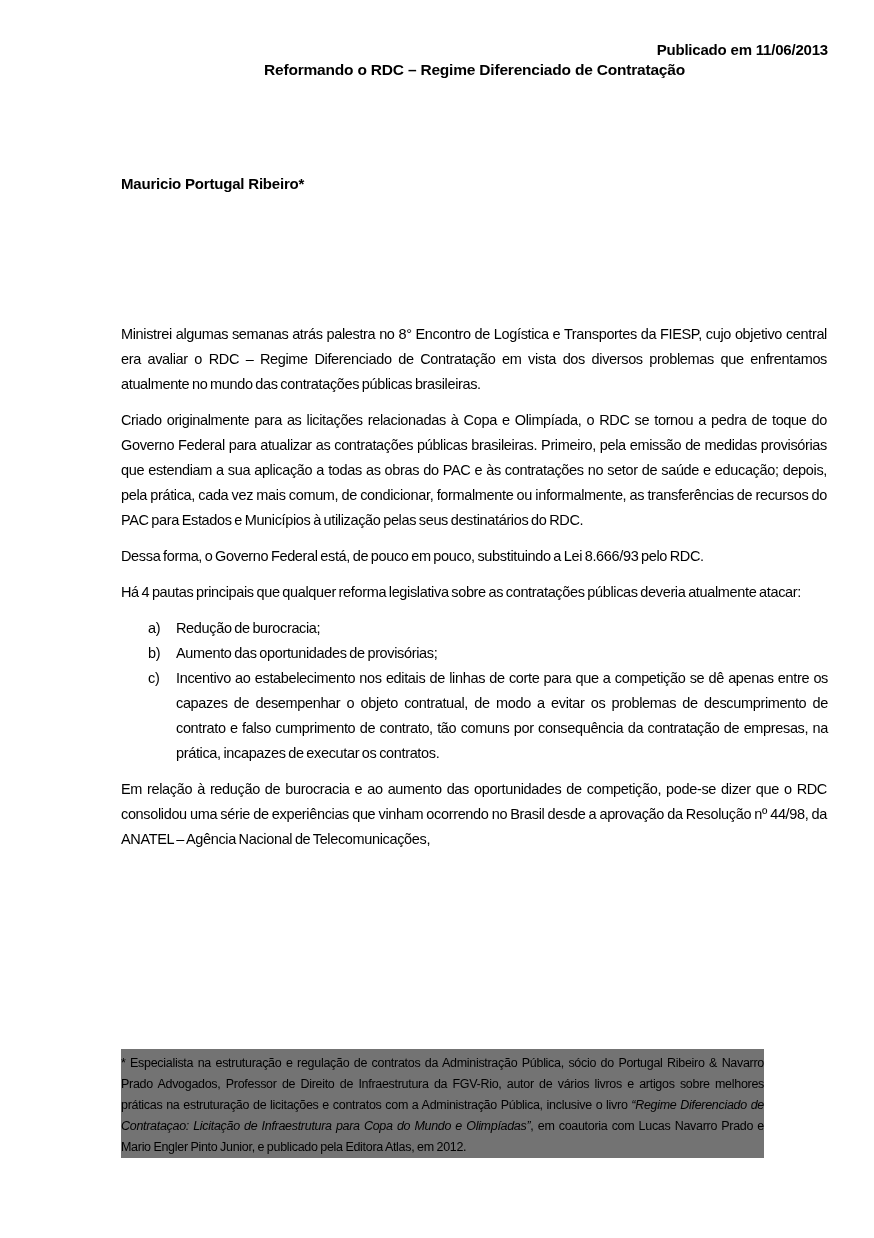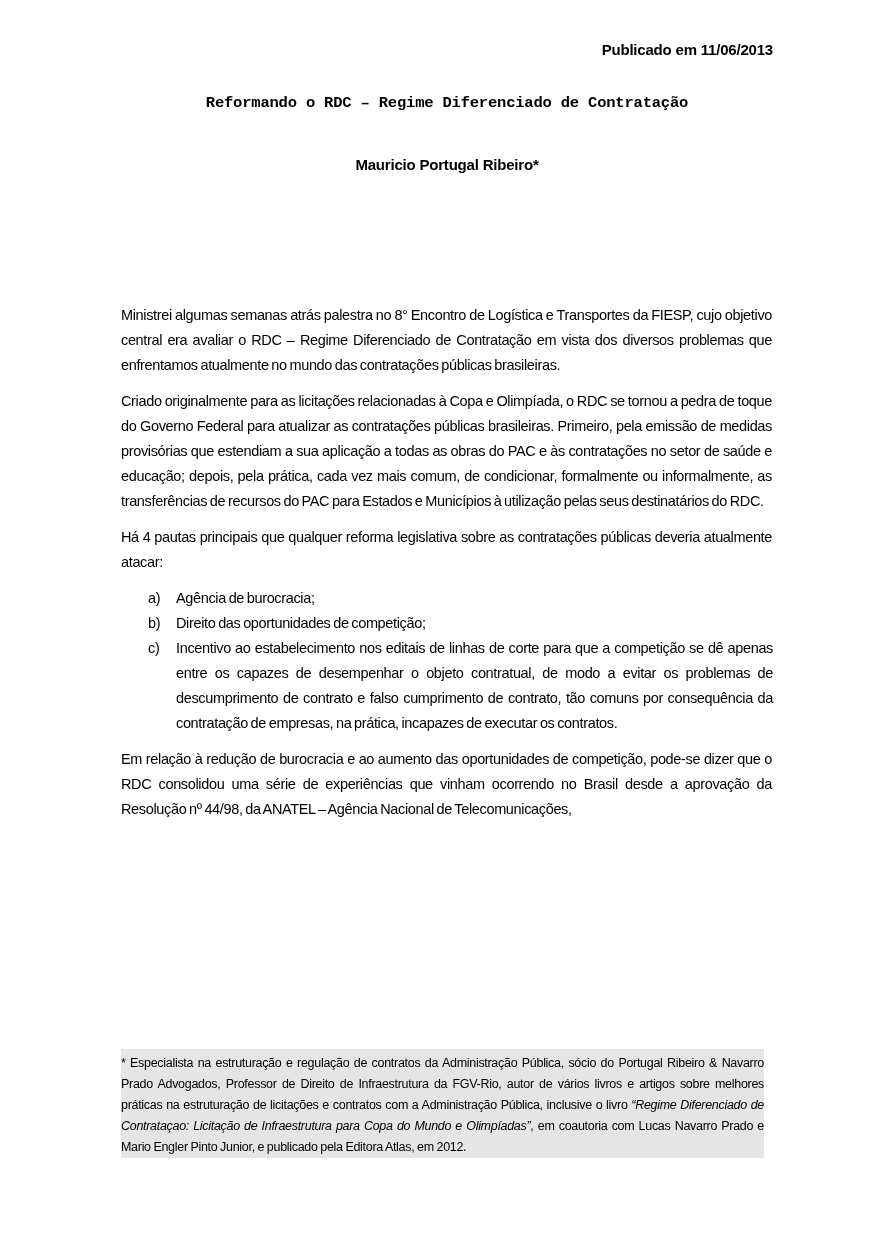--- a/index.html
+++ b/index.html
@@ -8,45 +8,43 @@
     height: 1238px;
     background: #ffffff;
     overflow: hidden;
     position: relative;
     font-family: "Liberation Sans", "DejaVu Sans", sans-serif;
     color: #000000;
   }
   .page {
     position: absolute;
     inset: 0;
-    padding: 40px 101px 0 121px;
+    padding: 40px 46px 0 121px;
     box-sizing: border-box;
   }
   .published {
     font-weight: bold;
     font-size: 15px;
     line-height: 20px;
     text-align: right;
     letter-spacing: -0.2px;
   }
   .doc-title {
     font-weight: bold;
     font-size: 15.5px;
     line-height: 20px;
     text-align: center;
-    margin-top: 33px;
     letter-spacing: -0.2px;
-    font-family: Liberation Mono, monospace;
   }
   .author {
     font-weight: bold;
     font-size: 15px;
     line-height: 20px;
-    text-align: center;
-    margin-top: 42px;
+    text-align: left;
+    margin-top: 94px;
     letter-spacing: -0.2px;
   }
   .content {
     margin-top: 128px;
     font-size: 14.5px;
     line-height: 25px;
     text-align: justify;
     letter-spacing: -0.35px;
     word-spacing: -1px;
   }
@@ -61,21 +59,21 @@
     flex: none;
     width: 28px;
     margin-left: 27px;
   }
   .abc-list .item-text { flex: 1; text-align: justify; }
   .footnote {
     position: absolute;
     left: 121px;
     right: 110px;
     top: 1049px;
-    background: #e5e5e5;
+    background: #737373;
     padding-top: 4px;
     font-size: 12.5px;
     line-height: 21px;
     text-align: justify;
     letter-spacing: -0.3px;
     word-spacing: -0.5px;
   }
   .footnote .italic { font-style: italic; }
 </style>
 </head>
@@ -88,31 +86,32 @@
   <div class="doc-title">Reformando o RDC – Regime Diferenciado de Contratação</div>
 
   <div class="author">Mauricio Portugal Ribeiro*</div>
 
   <div class="content">
 
     <p>Ministrei algumas semanas atrás palestra no 8° Encontro de Logística e Transportes da FIESP, cujo objetivo central era avaliar o RDC – Regime Diferenciado de Contratação em vista dos diversos problemas que enfrentamos atualmente no mundo das contratações públicas brasileiras.</p>
 
     <p>Criado originalmente para as licitações relacionadas à Copa e Olimpíada, o RDC se tornou a pedra de toque do Governo Federal para atualizar as contratações públicas brasileiras. Primeiro, pela emissão de medidas provisórias que estendiam a sua aplicação a todas as obras do PAC e às contratações no setor de saúde e educação; depois, pela prática, cada vez mais comum, de condicionar, formalmente ou informalmente, as transferências de recursos do PAC para Estados e Municípios à utilização pelas seus destinatários do RDC.</p>
 
+    <p>Dessa forma, o Governo Federal está, de pouco em pouco, substituindo a Lei 8.666/93 pelo RDC.</p>
 
     <p>Há 4 pautas principais que qualquer reforma legislativa sobre as contratações públicas deveria atualmente atacar:</p>
 
     <ul class="abc-list">
       <li>
         <span class="marker">a)</span>
-        <span class="item-text">Agência de burocracia;</span>
+        <span class="item-text">Redução de burocracia;</span>
       </li>
       <li>
         <span class="marker">b)</span>
-        <span class="item-text">Direito das oportunidades de competição;</span>
+        <span class="item-text">Aumento das oportunidades de provisórias;</span>
       </li>
       <li>
         <span class="marker">c)</span>
         <span class="item-text">Incentivo ao estabelecimento nos editais de linhas de corte para que a competição se dê apenas entre os capazes de desempenhar o objeto contratual, de modo a evitar os problemas de descumprimento de contrato e falso cumprimento de contrato, tão comuns por consequência da contratação de empresas, na prática, incapazes de executar os contratos.</span>
       </li>
     </ul>
 
 
     <p>Em relação à redução de burocracia e ao aumento das oportunidades de competição, pode-se dizer que o RDC consolidou uma série de experiências que vinham ocorrendo no Brasil desde a aprovação da Resolução nº 44/98, da ANATEL – Agência Nacional de Telecomunicações,</p>
 

